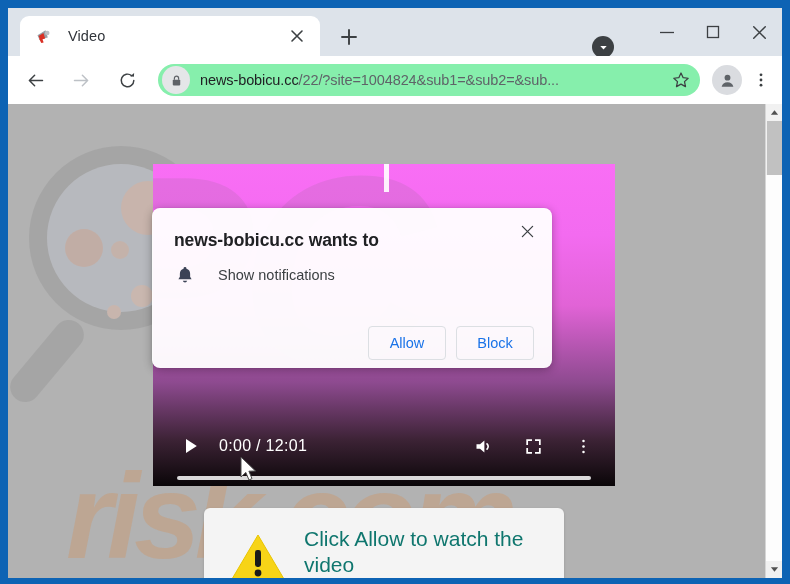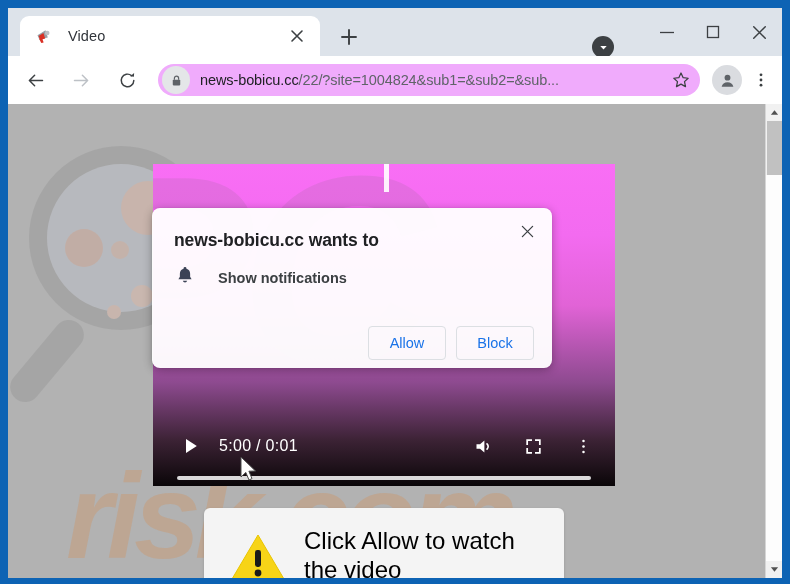--- a/index.html
+++ b/index.html
@@ -56,21 +56,21 @@
   
   #toolbar{
     position:absolute; left:8px; top:56px; right:8px; height:48px;
     background:#ffffff;
     display:flex; align-items:center;
   }
   .nav-btn{ width:38px; height:38px; margin-left:8px; display:flex;
     align-items:center; justify-content:center; cursor:pointer; border-radius:50%; flex:none;}
   #omnibox{
     flex:1; height:32px; margin:0 6px 0 12px;
-    background:#f0abfc; border-radius:16px;
+    background:#86efac; border-radius:16px;
     display:flex; align-items:center; position:relative;
     cursor:text;
   }
   #lock-wrap{ width:28px; height:28px; margin-left:4px; border-radius:50%;
     background:#e4e6e8; display:flex; align-items:center; justify-content:center; flex:none;}
   #url-text{
     margin-left:10px; font-size:14.5px; color:#202124; white-space:nowrap; overflow:hidden;
     letter-spacing:-0.1px;
   }
   #url-text .dim{ color:#5f6368; }
@@ -141,21 +141,21 @@
 
   
   #notice-card{
     position:absolute; left:196px; top:404px; width:360px; height:100px;
     background:#f4f4f4; border-radius:6px;
     display:flex; align-items:flex-start; padding:18px 12px 0 26px;
     box-shadow:0 1px 3px rgba(0,0,0,.15);
   }
   #warn-icon{ width:56px; height:50px; flex:none; margin-top:6px;}
   #notice-text{
-    margin-left:18px; font-size:24px; color:#000000; line-height:1.22;
+    margin-left:18px; font-size:21px; color:#0f766e; line-height:1.22;
     font-family:"Liberation Sans", sans-serif;
   }
 
   
   #scrollbar{
     position:absolute; right:0; top:0; bottom:0; width:17px;
     background:#f1f1f1; border-left:1px solid #d6d6d6;
   }
   .sb-arrow{ width:17px; height:17px; background:#f1f1f1; display:flex;
     align-items:center; justify-content:center; cursor:pointer;}
@@ -179,21 +179,21 @@
   }
   #perm-title{
     position:absolute; left:22px; top:22px;
     font-size:17.5px; color:#202124; letter-spacing:-.1px;font-weight:bold;
   }
   #perm-close{
     position:absolute; right:14px; top:12px; width:22px; height:22px;
     display:flex; align-items:center; justify-content:center; cursor:pointer;
   }
   #perm-row{
-    position:absolute; left:22px; top:56px; display:flex; align-items:flex-end;font-weight:bold;
+    position:absolute; left:22px; top:56px; display:flex; align-items:center;
   }
   #bell-icon{ width:22px; height:22px; flex:none; }
   #perm-row-label{ margin-left:22px; font-size:14.5px; color:#3c4043; }
   #perm-buttons{
     position:absolute; right:18px; bottom:8px; display:flex; gap:10px;
   }
   .perm-btn{
     min-width:78px; height:34px; padding:0 18px;
     background:transparent; border:1px solid #dcdfe3; border-radius:4px;
     color:#1a73e8; font-size:14.5px; font-weight:500;
@@ -332,21 +332,21 @@
       <svg id="video-wm" viewBox="0 0 700 420">
         <text x="20" y="250" font-family="Liberation Sans, sans-serif" font-size="270" font-style="italic" font-weight="700" fill="#8a6b88" letter-spacing="-14">PC</text>
       </svg>
 
       <div id="vid-controls">
         <div id="vid-play">
           <svg viewBox="0 0 24 24" width="20" height="20">
             <path d="M6 3.6 L19 12 L6 20.4 Z" fill="#ffffff"></path>
           </svg>
         </div>
-        <div id="vid-time">5:00 / 0:01</div>
+        <div id="vid-time">0:00 / 12:01</div>
         <div id="vid-spacer"></div>
         <div class="vctl">
           <svg viewBox="0 0 24 24" width="21" height="21">
             <path d="M4 9.5 H8 L13 5.2 V18.8 L8 14.5 H4 Z" fill="#ffffff"></path>
             <path d="M16 9 a4.5 4.5 0 0 1 0 6" stroke="#ffffff" stroke-width="1.8" fill="none" stroke-linecap="round"></path>
           </svg>
         </div>
         <div class="vctl">
           <svg viewBox="0 0 24 24" width="19" height="19">
             <path d="M4 9 V4 H9 M15 4 H20 V9 M20 15 V20 H15 M9 20 H4 V15" stroke="#ffffff" stroke-width="2.2" fill="none" stroke-linecap="square"></path>

